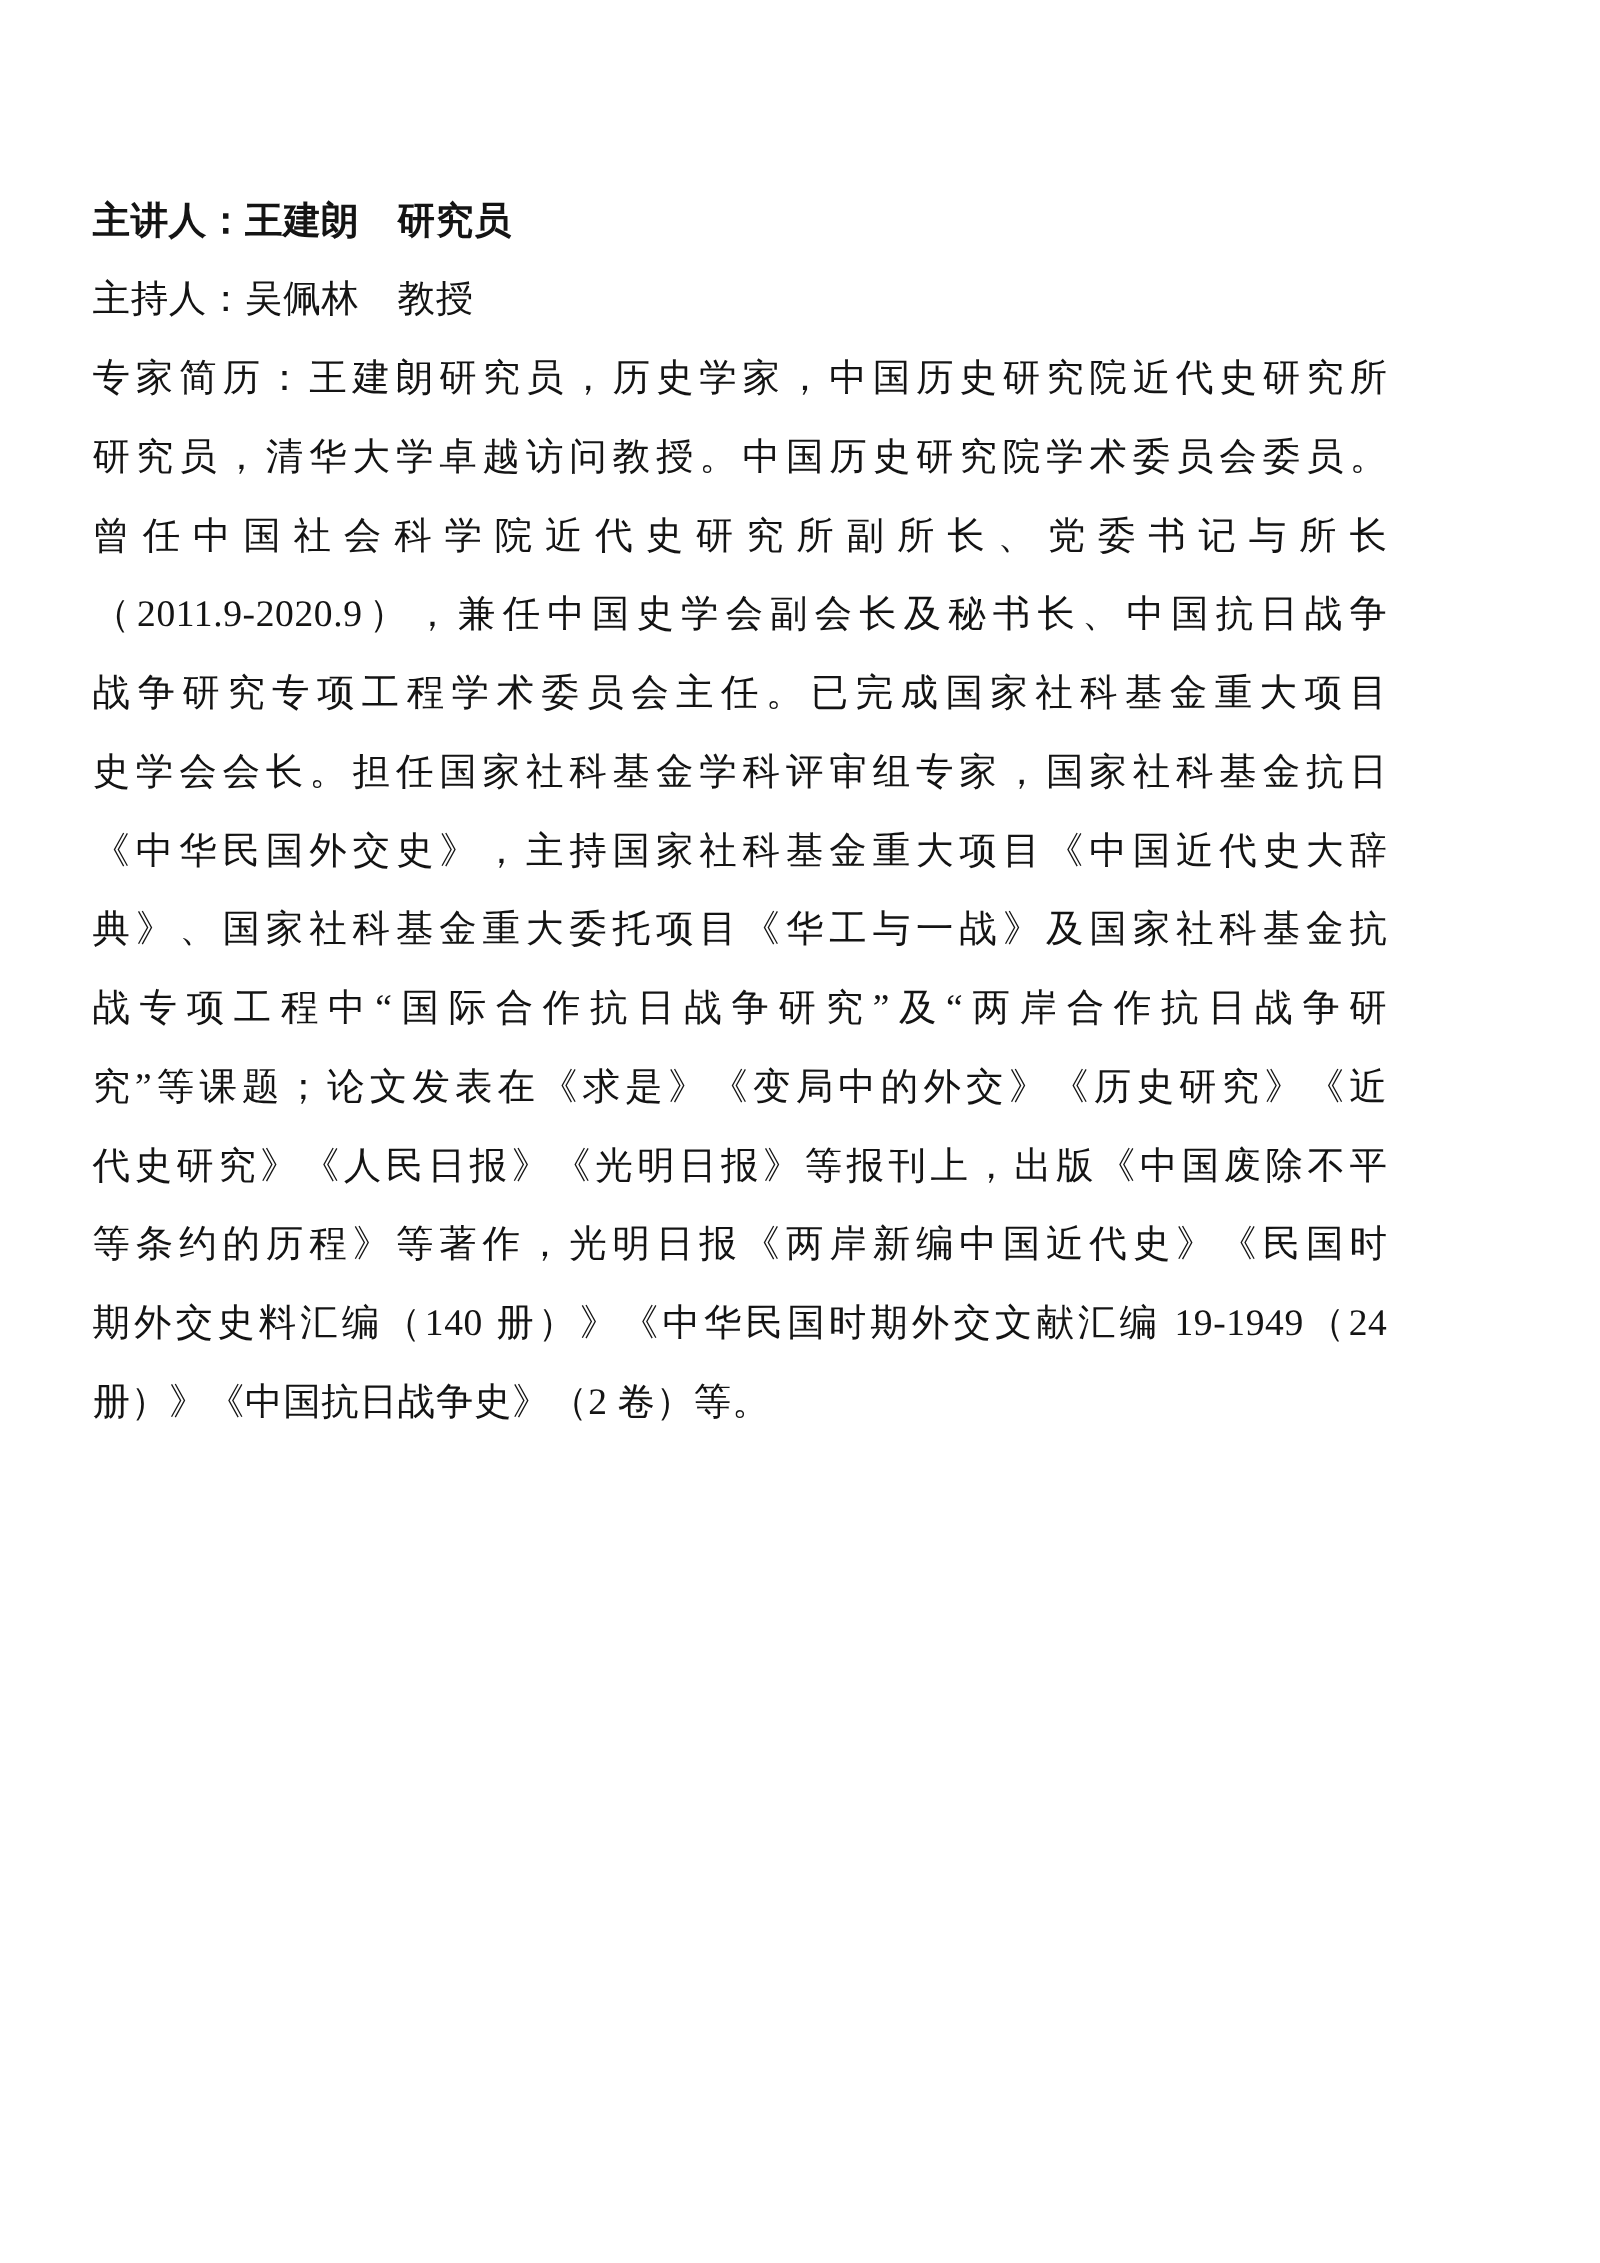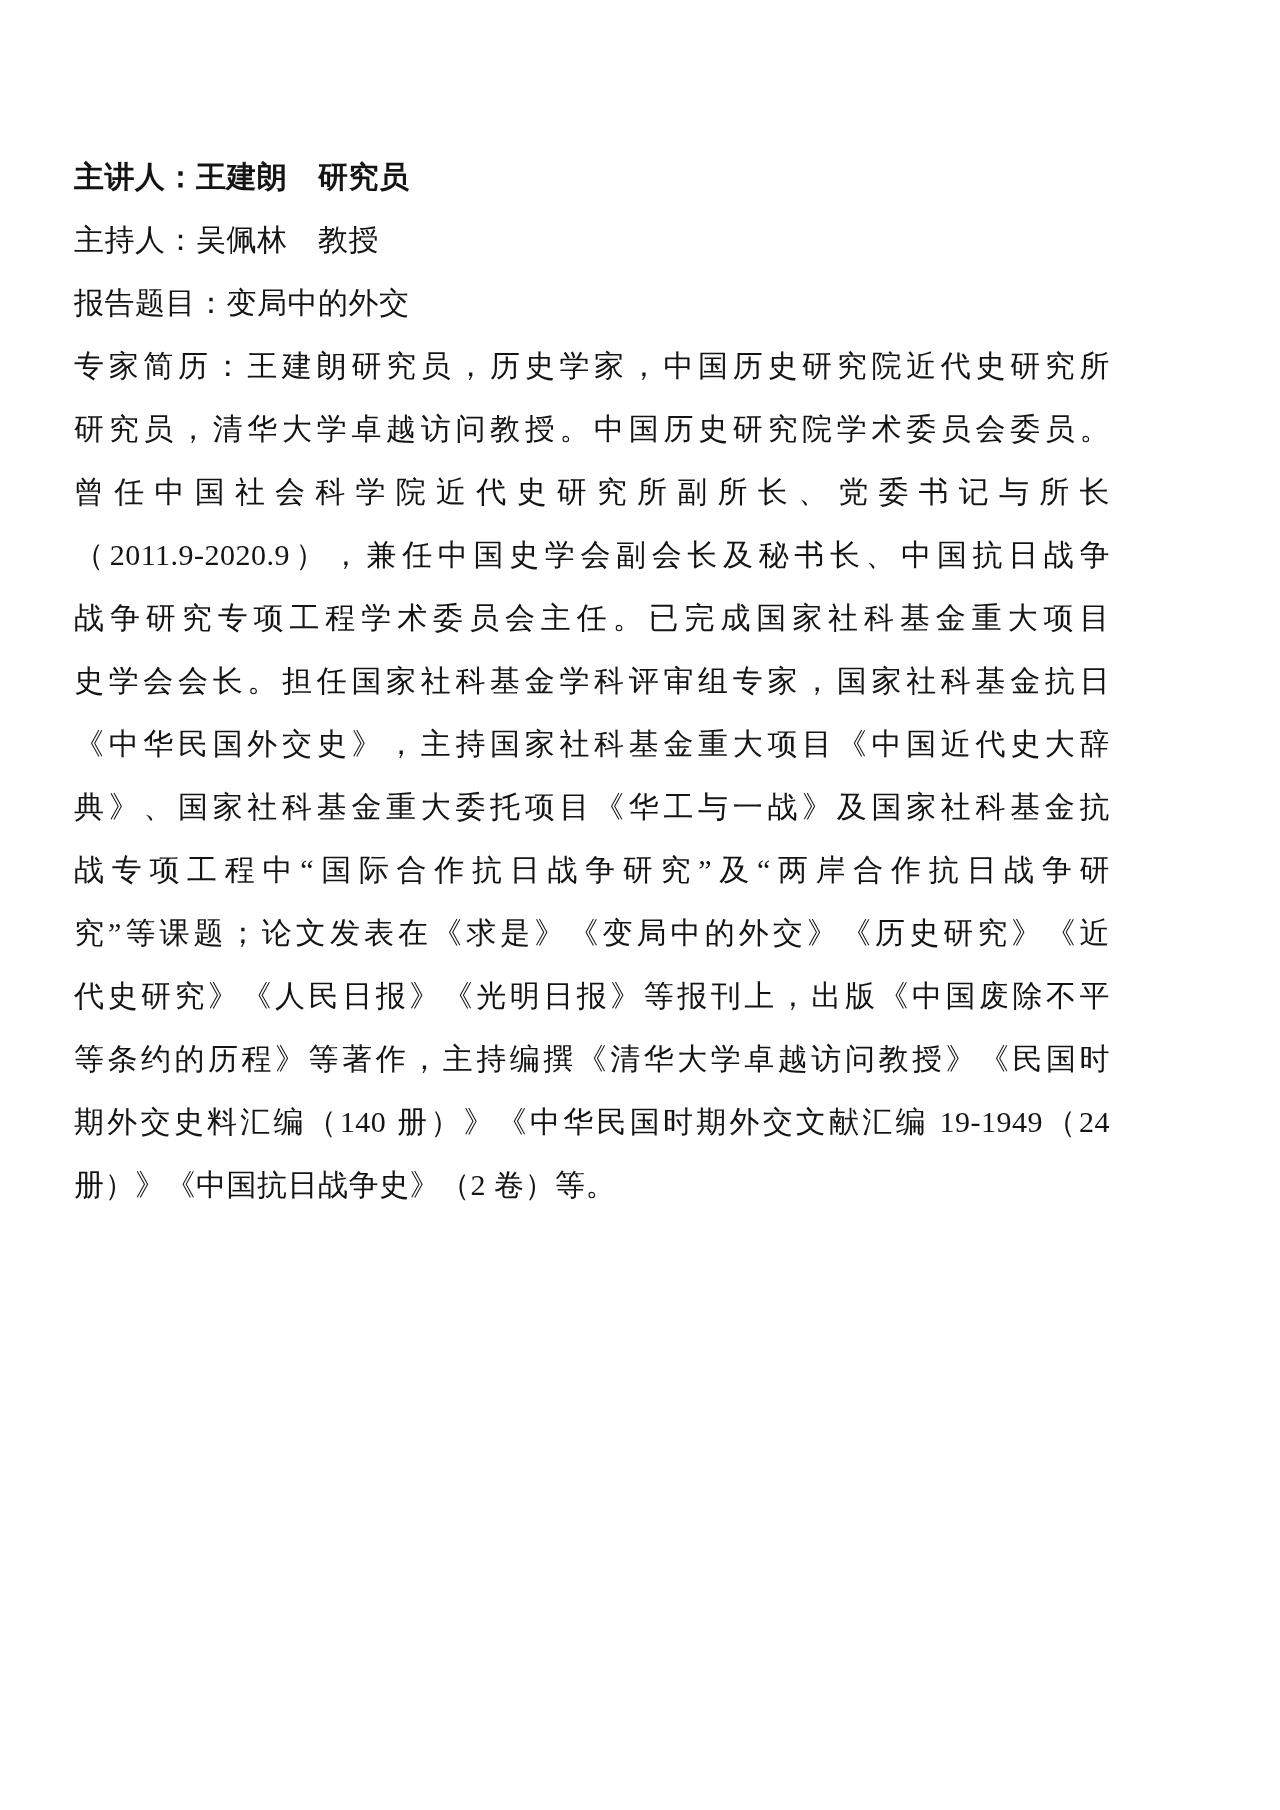--- a/index.html
+++ b/index.html
@@ -40,29 +40,28 @@
     text-justify: inter-ideograph;
   }
 </style>
 </head>
 <body>
 
 <div class="page">
   <div id="text-block">
       <div class="line bold">主讲人：王建朗　研究员</div>
       <div class="line">主持人：吴佩林　教授</div>
-      <div class="line">报告题目：变局中的外交</div>
       <div class="line justify">专家简历：王建朗研究员，历史学家，中国历史研究院近代史研究所</div>
       <div class="line justify">研究员，清华大学卓越访问教授。中国历史研究院学术委员会委员。</div>
       <div class="line justify">曾任中国社会科学院近代史研究所副所长、党委书记与所长</div>
       <div class="line justify">（2011.9-2020.9），兼任中国史学会副会长及秘书长、中国抗日战争</div>
       <div class="line justify">战争研究专项工程学术委员会主任。已完成国家社科基金重大项目</div>
       <div class="line justify">史学会会长。担任国家社科基金学科评审组专家，国家社科基金抗日</div>
       <div class="line justify">《中华民国外交史》，主持国家社科基金重大项目《中国近代史大辞</div>
       <div class="line justify">典》、国家社科基金重大委托项目《华工与一战》及国家社科基金抗</div>
       <div class="line justify">战专项工程中“国际合作抗日战争研究”及“两岸合作抗日战争研</div>
       <div class="line justify">究”等课题；论文发表在《求是》《变局中的外交》《历史研究》《近</div>
       <div class="line justify">代史研究》《人民日报》《光明日报》等报刊上，出版《中国废除不平</div>
-      <div class="line justify">等条约的历程》等著作，主持编撰《清华大学卓越访问教授》《民国时</div>
+      <div class="line justify">等条约的历程》等著作，光明日报《两岸新编中国近代史》《民国时</div>
       <div class="line justify">期外交史料汇编（140 册）》《中华民国时期外交文献汇编 19-1949（24</div>
       <div class="line">册）》《中国抗日战争史》（2 卷）等。</div>
     </div>
 </div>
 
 </body></html>

